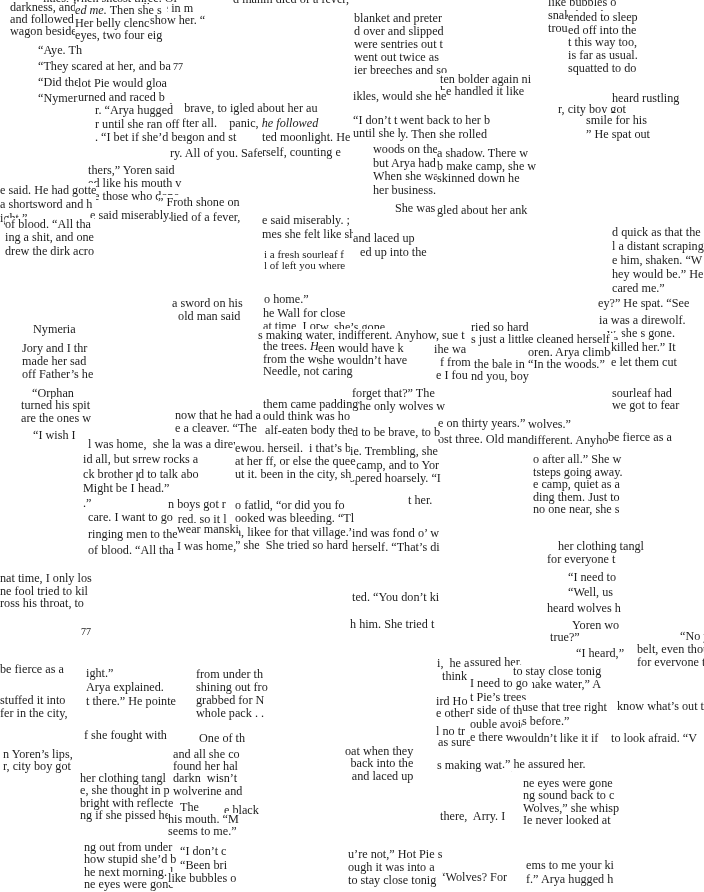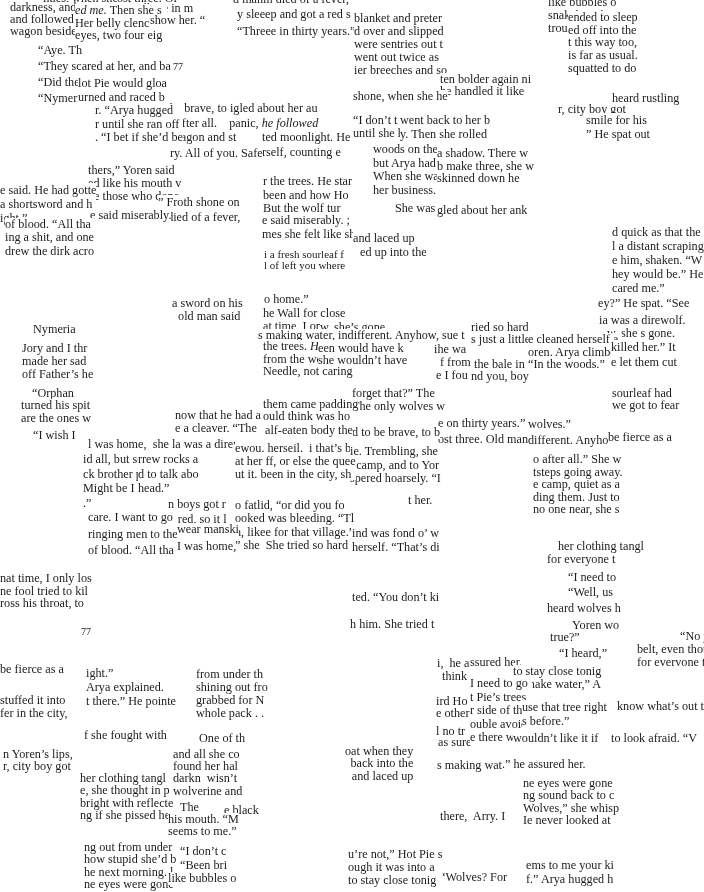--- a/index.html
+++ b/index.html
@@ -12,45 +12,43 @@
   .frag i{font-style:italic}
 </style>
 </head>
 <body>
 
 <div class="collage">
     <div class="frag" style="left: 43px; top: -8px;"><div class="line">ikles, when she h</div></div>
     <div class="frag" style="left: 117px; top: -8px;"><div class="line">ost three. Ol</div></div>
     <div class="frag" style="left: 233px; top: -7px;"><div class="line">d manin died of a fever,</div></div>
     <div class="frag" style="left: 140px; top: 2px;"><div class="line">ill me in m</div></div>
-    <div class="frag" style="left: 237px; top: 6px; line-height: 17px;"><div class="line">y sleeep and got a red s</div><div class="line">“Threee in thirty years.”</div></div>
     <div class="frag" style="left: 10px; top: 2px; line-height: 11.5px;"><div class="line">darkness, and</div><div class="line">and followed</div><div class="line">wagon beside</div></div>
     <div class="frag" style="left: 75px; top: 4px; line-height: 12.5px;"><div class="line"><i>ed me.</i> Then she s</div><div class="line">Her belly clenched</div><div class="line">eyes, two four eig</div></div>
     <div class="frag" style="left: 150px; top: 14px;"><div class="line">show her. “</div></div>
     <div class="frag" style="left: 354px; top: 12px; line-height: 13px;"><div class="line">blanket and preter</div><div class="line">d over and slipped</div><div class="line">were sentries out t</div><div class="line">went out twice as</div><div class="line">ier breeches and so</div></div>
     <div class="frag" style="left: 548px; top: -4px; line-height: 13px;"><div class="line">like bubbles o</div><div class="line">snakebit takin</div><div class="line">trouble.” He d</div></div>
     <div class="frag" style="left: 568px; top: 11px; line-height: 12.7px;"><div class="line">ended to sleep</div><div class="line">ed off into the</div><div class="line">t this way too,</div><div class="line">is far as usual.</div><div class="line">squatted to do</div></div>
     <div class="frag" style="left: 440px; top: 73px; line-height: 12px;"><div class="line">ten bolder again ni</div><div class="line">he handled it like</div></div>
     <div class="frag" style="left: 38px; top: 42px; line-height: 16px;"><div class="line">“Aye. Th</div><div class="line">“They scared at her, and ba</div><div class="line">“Did they</div><div class="line">“Nymeria</div></div>
     <div class="frag" style="left: 173px; top: 60px; font-size: 10px;"><div class="line">77</div></div>
     <div class="frag" style="left: 78px; top: 76px; line-height: 14px;"><div class="line">lot Pie would gloa</div><div class="line">urned and raced b</div></div>
     <div class="frag" style="left: 612px; top: 92px;"><div class="line">heard rustling</div></div>
-    <div class="frag" style="left: 353px; top: 90px;"><div class="line">shone, when she he</div></div>
+    <div class="frag" style="left: 353px; top: 90px;"><div class="line">ikles, would she he</div></div>
     <div class="frag" style="left: 148px; top: 101px; line-height: 14.5px;"><div class="line">u to be brave, to igled about her au</div><div class="line">e girl after all.    panic, <i>he followed</i></div><div class="line">  the wagon and st</div></div>
     <div class="frag" style="left: 95px; top: 104px; line-height: 13.5px;"><div class="line">r. “Arya hugged</div><div class="line">r until she ran off</div><div class="line">. “I bet if she’d be</div></div>
     <div class="frag" style="left: 558px; top: 103px;"><div class="line">r, city boy got</div></div>
     <div class="frag" style="left: 353px; top: 114px; line-height: 13px;"><div class="line">“I don’t t</div><div class="line">until she hear</div></div>
     <div class="frag" style="left: 400px; top: 114px; line-height: 13.5px;"><div class="line">went back to her b</div><div class="line">y. Then she rolled</div></div>
     <div class="frag" style="left: 586px; top: 113px; line-height: 14px;"><div class="line">smile for his</div><div class="line">” He spat out</div></div>
     <div class="frag" style="left: 262px; top: 130px; line-height: 15px;"><div class="line">ted moonlight. He</div><div class="line">rself, counting e</div></div>
     <div class="frag" style="left: 170px; top: 147px;"><div class="line">ry. All of you. Safe</div></div>
     <div class="frag" style="left: 373px; top: 143px; line-height: 13.7px;"><div class="line">woods on the</div><div class="line">but Arya had</div><div class="line">When she was</div><div class="line">her business.</div></div>
-    <div class="frag" style="left: 437px; top: 147px; line-height: 12.5px;"><div class="line">a shadow. There w</div><div class="line">b make three, she w</div><div class="line">skinned down he</div></div>
+    <div class="frag" style="left: 437px; top: 147px; line-height: 12.5px;"><div class="line">a shadow. There w</div><div class="line">b make camp, she w</div><div class="line">skinned down he</div></div>
     <div class="frag" style="left: 88px; top: 164px; line-height: 13px;"><div class="line">thers,” Yoren said</div><div class="line">ed like his mouth v</div><div class="line">ke those who done</div></div>
-    <div class="frag" style="left: 263px; top: 175px; line-height: 13.5px;"><div class="line">r the trees. He star</div><div class="line">been and how Ho</div><div class="line">But the wolf tur</div></div>
     <div class="frag" style="left: 0px; top: 183px; line-height: 14px;"><div class="line">e said. He had gotte</div><div class="line">a shortsword and h</div><div class="line">ight.”</div></div>
     <div class="frag" style="left: 158px; top: 195px; line-height: 14.5px;"><div class="line">” Froth shone on</div><div class="line">n died of a fever,</div></div>
     <div class="frag" style="left: 90px; top: 209px;"><div class="line">e said miserably.</div></div>
     <div class="frag" style="left: 395px; top: 202px; text-align: center;"><div class="line">She was</div></div>
     <div class="frag" style="left: 437px; top: 204px;"><div class="line">gled about her ank</div></div>
     <div class="frag" style="left: 262px; top: 213px; line-height: 14px;"><div class="line">e said miserably. ;</div><div class="line">mes she felt like sh</div></div>
     <div class="frag" style="left: 264px; top: 249px; line-height: 10.5px; font-size: 11px;"><div class="line">i a fresh sourleaf f</div><div class="line">l of left you where</div></div>
     <div class="frag" style="left: 5px; top: 218px; line-height: 13.3px;"><div class="line">of blood. “All tha</div><div class="line">ing a shit, and one</div><div class="line">drew the dirk acro</div></div>
     <div class="frag" style="left: 353px; top: 232px;"><div class="line">and laced up</div></div>
     <div class="frag" style="left: 360px; top: 246px;"><div class="line">ed up into the</div></div>
@@ -105,21 +103,21 @@
     <div class="frag" style="left: 547px; top: 553px;"><div class="line">for everyone t</div></div>
     <div class="frag" style="left: 568px; top: 570px; line-height: 15px;"><div class="line">“I need to</div><div class="line">“Well, us</div></div>
     <div class="frag" style="left: 352px; top: 591px;"><div class="line">ted. “You don’t ki</div></div>
     <div class="frag" style="left: 547px; top: 602px;"><div class="line">heard wolves h</div></div>
     <div class="frag" style="left: 350px; top: 618px;"><div class="line">h him. She tried t</div></div>
     <div class="frag" style="left: 572px; top: 619px;"><div class="line">Yoren wo</div></div>
     <div class="frag" style="left: 81px; top: 625px; font-size: 10px;"><div class="line">77</div></div>
     <div class="frag" style="left: 550px; top: 631px;"><div class="line">true?”</div></div>
     <div class="frag" style="left: 656px; top: 630px; margin-left: 24px;"><div class="line">“No you’</div></div>
     <div class="frag" style="left: 637px; top: 643px; line-height: 13px;"><div class="line">belt, even thou</div><div class="line">for evervone t</div></div>
-    <div class="frag" style="left: 559px; top: 647px;"><div class="line">“I heard,”</div></div>
+    <div class="frag" style="left: 576px; top: 647px;"><div class="line">“I heard,”</div></div>
     <div class="frag" style="left: 437px; top: 657px;"><div class="line">i,  he a</div></div>
     <div class="frag" style="left: 442px; top: 670px;"><div class="line">think</div></div>
     <div class="frag" style="left: 436px; top: 695px;"><div class="line">ird Ho</div></div>
     <div class="frag" style="left: 436px; top: 707px;"><div class="line">e other</div></div>
     <div class="frag" style="left: 436px; top: 725px;"><div class="line">l no tr</div></div>
     <div class="frag" style="left: 438px; top: 736px;"><div class="line">as sure</div></div>
     <div class="frag" style="left: 470px; top: 656px;"><div class="line">ssured her.</div></div>
     <div class="frag" style="left: 513px; top: 665px; line-height: 13px;"><div class="line">to stay close tonig</div><div class="line">to make water,” A</div></div>
     <div class="frag" style="left: 470px; top: 677px; line-height: 13.6px;"><div class="line">I need to go</div><div class="line">t Pie’s trees</div><div class="line">r side of the</div><div class="line">ouble avoidi</div><div class="line">e there was r</div></div>
     <div class="frag" style="left: 0px; top: 663px;"><div class="line">be fierce as a</div></div>

